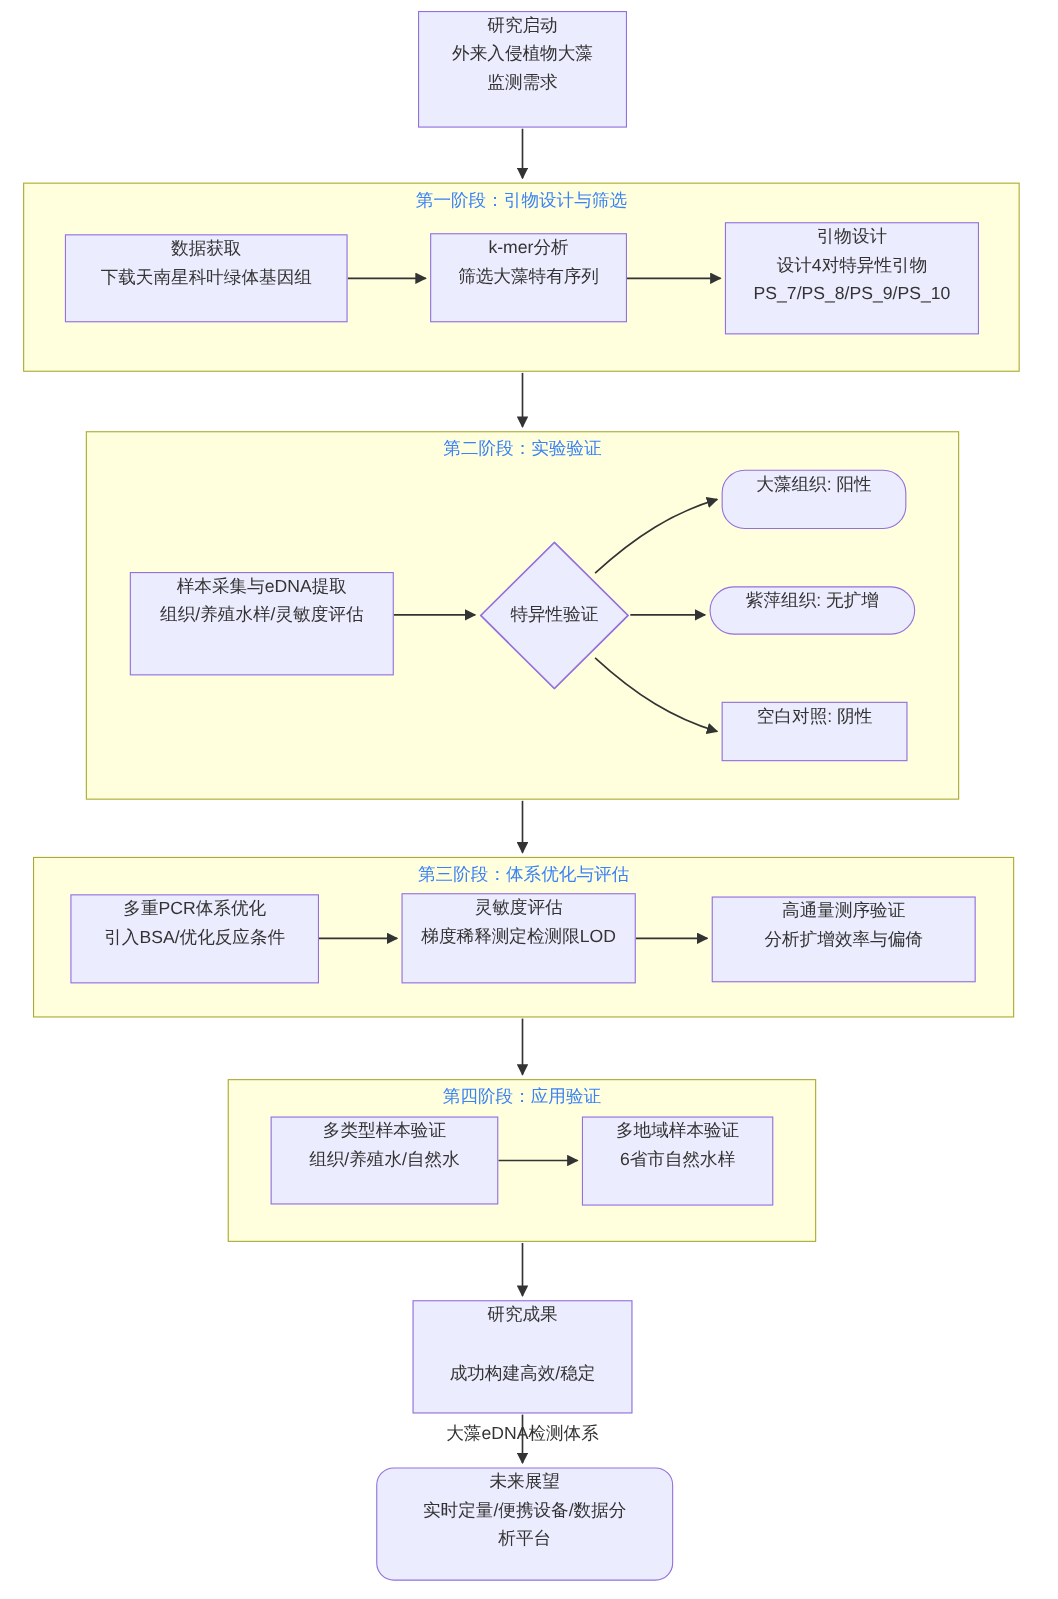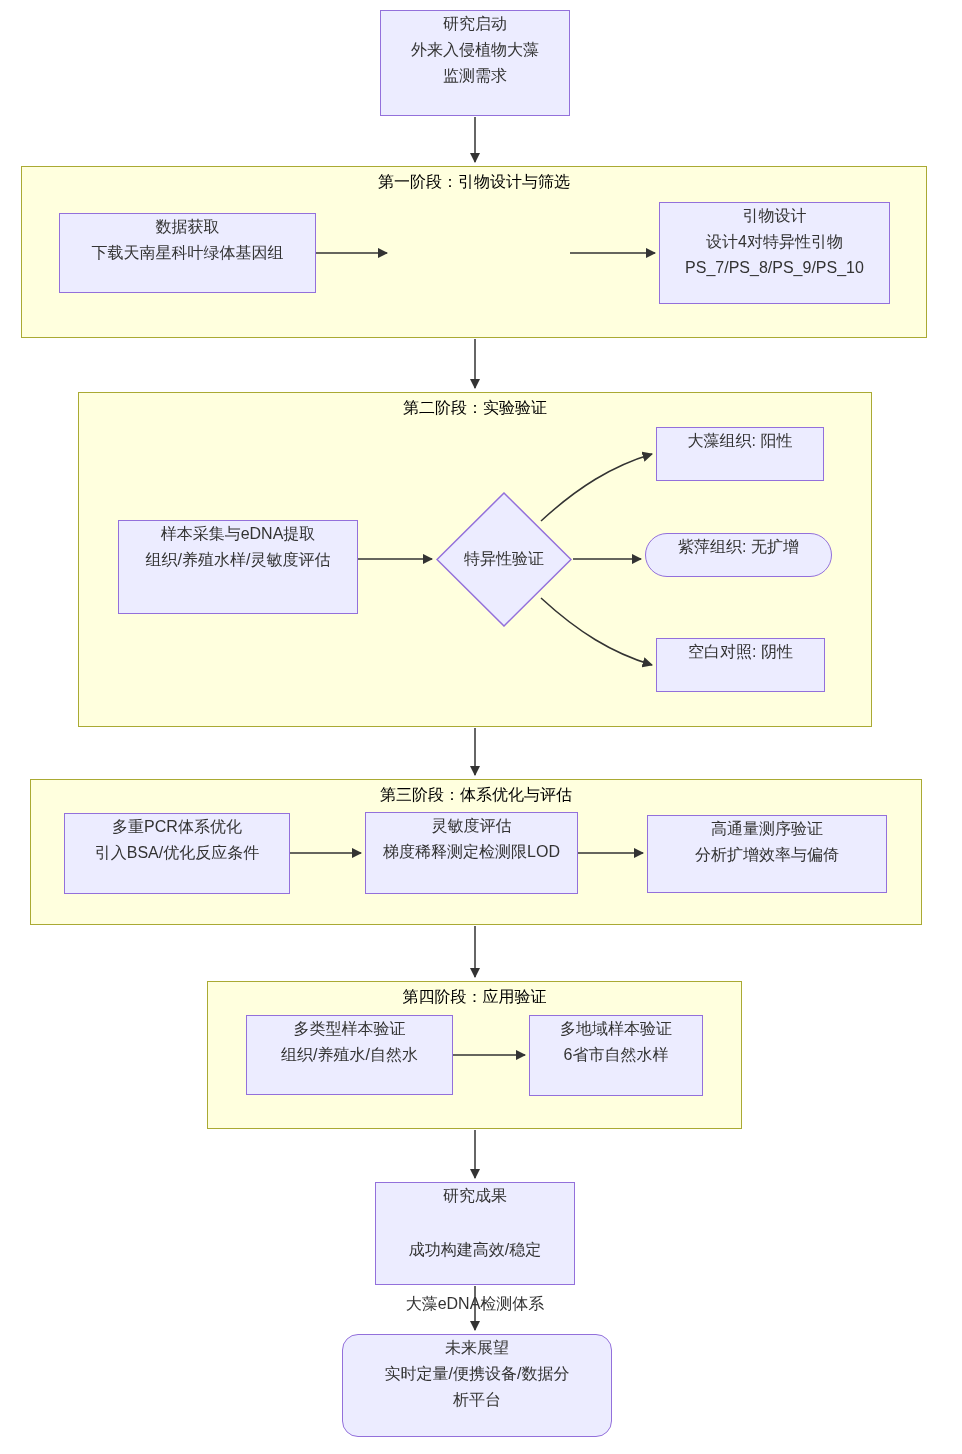--- a/index.html
+++ b/index.html
@@ -22,21 +22,21 @@
     border: 1px solid #AAAA33;
     box-sizing: border-box;
   }
   .cluster-label {
     position: absolute;
     top: 5px;
     left: 0;
     right: 0;
     text-align: center;
     font-size: 16px;
-    color: #000000;
+    color: #3b82f6;
     font-weight: 400;
   }
   .node {
     position: absolute;
     background: #ECECFF;
     border: 1px solid #9370DB;
     box-sizing: border-box;
     display: flex;
     flex-direction: column;
     align-items: center;
@@ -118,40 +118,44 @@
     <div class="line">研究启动</div>
     <div class="line">外来入侵植物大藻</div>
     <div class="line">监测需求</div>
   </div>
 
   <div class="node" style="left:59px; top:213px; width:257px; height:80px;">
     <div class="line">数据获取</div>
     <div class="line">下载天南星科叶绿体基因组</div>
   </div>
 
+  <div class="node" style="left:391px; top:212px; width:179px; height:81px;">
+    <div class="line">k-mer分析</div>
+    <div class="line">筛选大藻特有序列</div>
+  </div>
 
   <div class="node" style="left:659px; top:202px; width:231px; height:102px;">
     <div class="line">引物设计</div>
     <div class="line">设计4对特异性引物</div>
     <div class="line">PS_7/PS_8/PS_9/PS_10</div>
   </div>
 
   <div class="node" style="left:118px; top:520px; width:240px; height:94px;">
     <div class="line">样本采集与eDNA提取</div>
     <div class="line">组织/养殖水样/灵敏度评估</div>
   </div>
 
   <div class="diamond-wrap" style="left:436px; top:492px; width:136px; height:135px;">
     <svg width="136" height="135" viewBox="0 0 136 135">
       <polygon points="68,1 135,67.5 68,134 1,67.5" fill="#ECECFF" stroke="#9370DB" stroke-width="1.5"></polygon>
     </svg>
     <div class="diamond-label">特异性验证</div>
   </div>
 
-  <div class="node" style="left:656px; top:427px; width:168px; height:54px;">
+  <div class="node" style="left:656px; top:427px; width:168px; height:54px;border-radius:21px;">
     <div class="line">大藻组织: 阳性</div>
   </div>
 
   <div class="node" style="left:645px; top:533px; width:187px; height:44px;border-radius:25px;">
     <div class="line">紫萍组织: 无扩增</div>
   </div>
 
   <div class="node" style="left:656px; top:638px; width:169px; height:54px;">
     <div class="line">空白对照: 阴性</div>
   </div>

